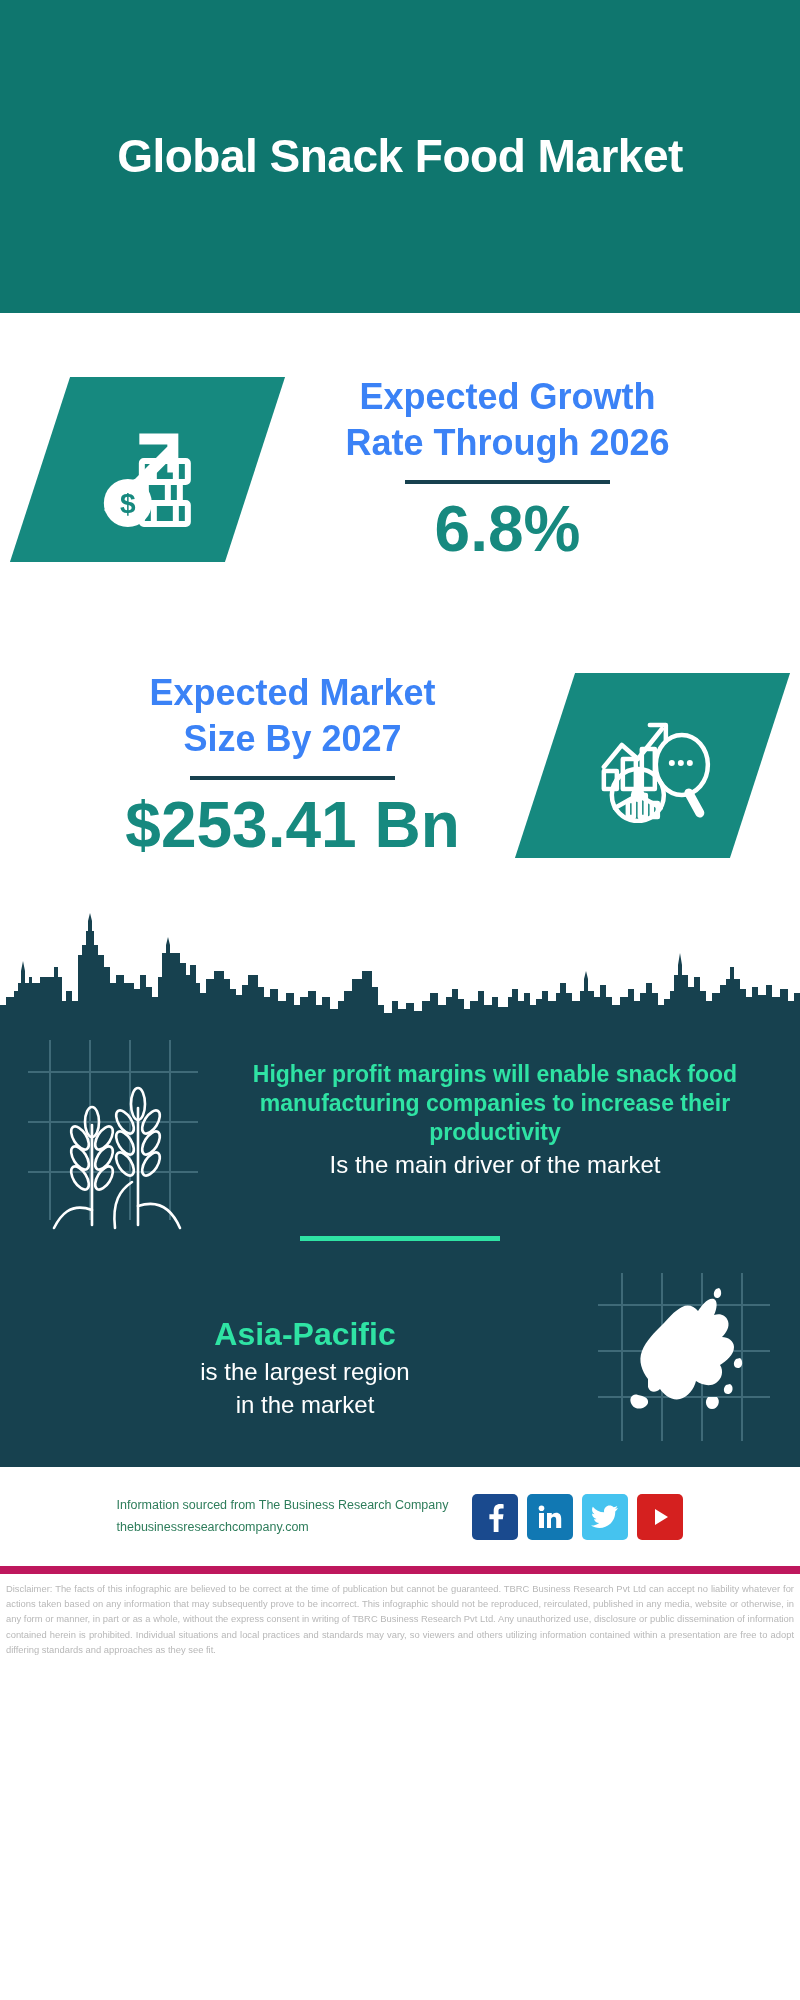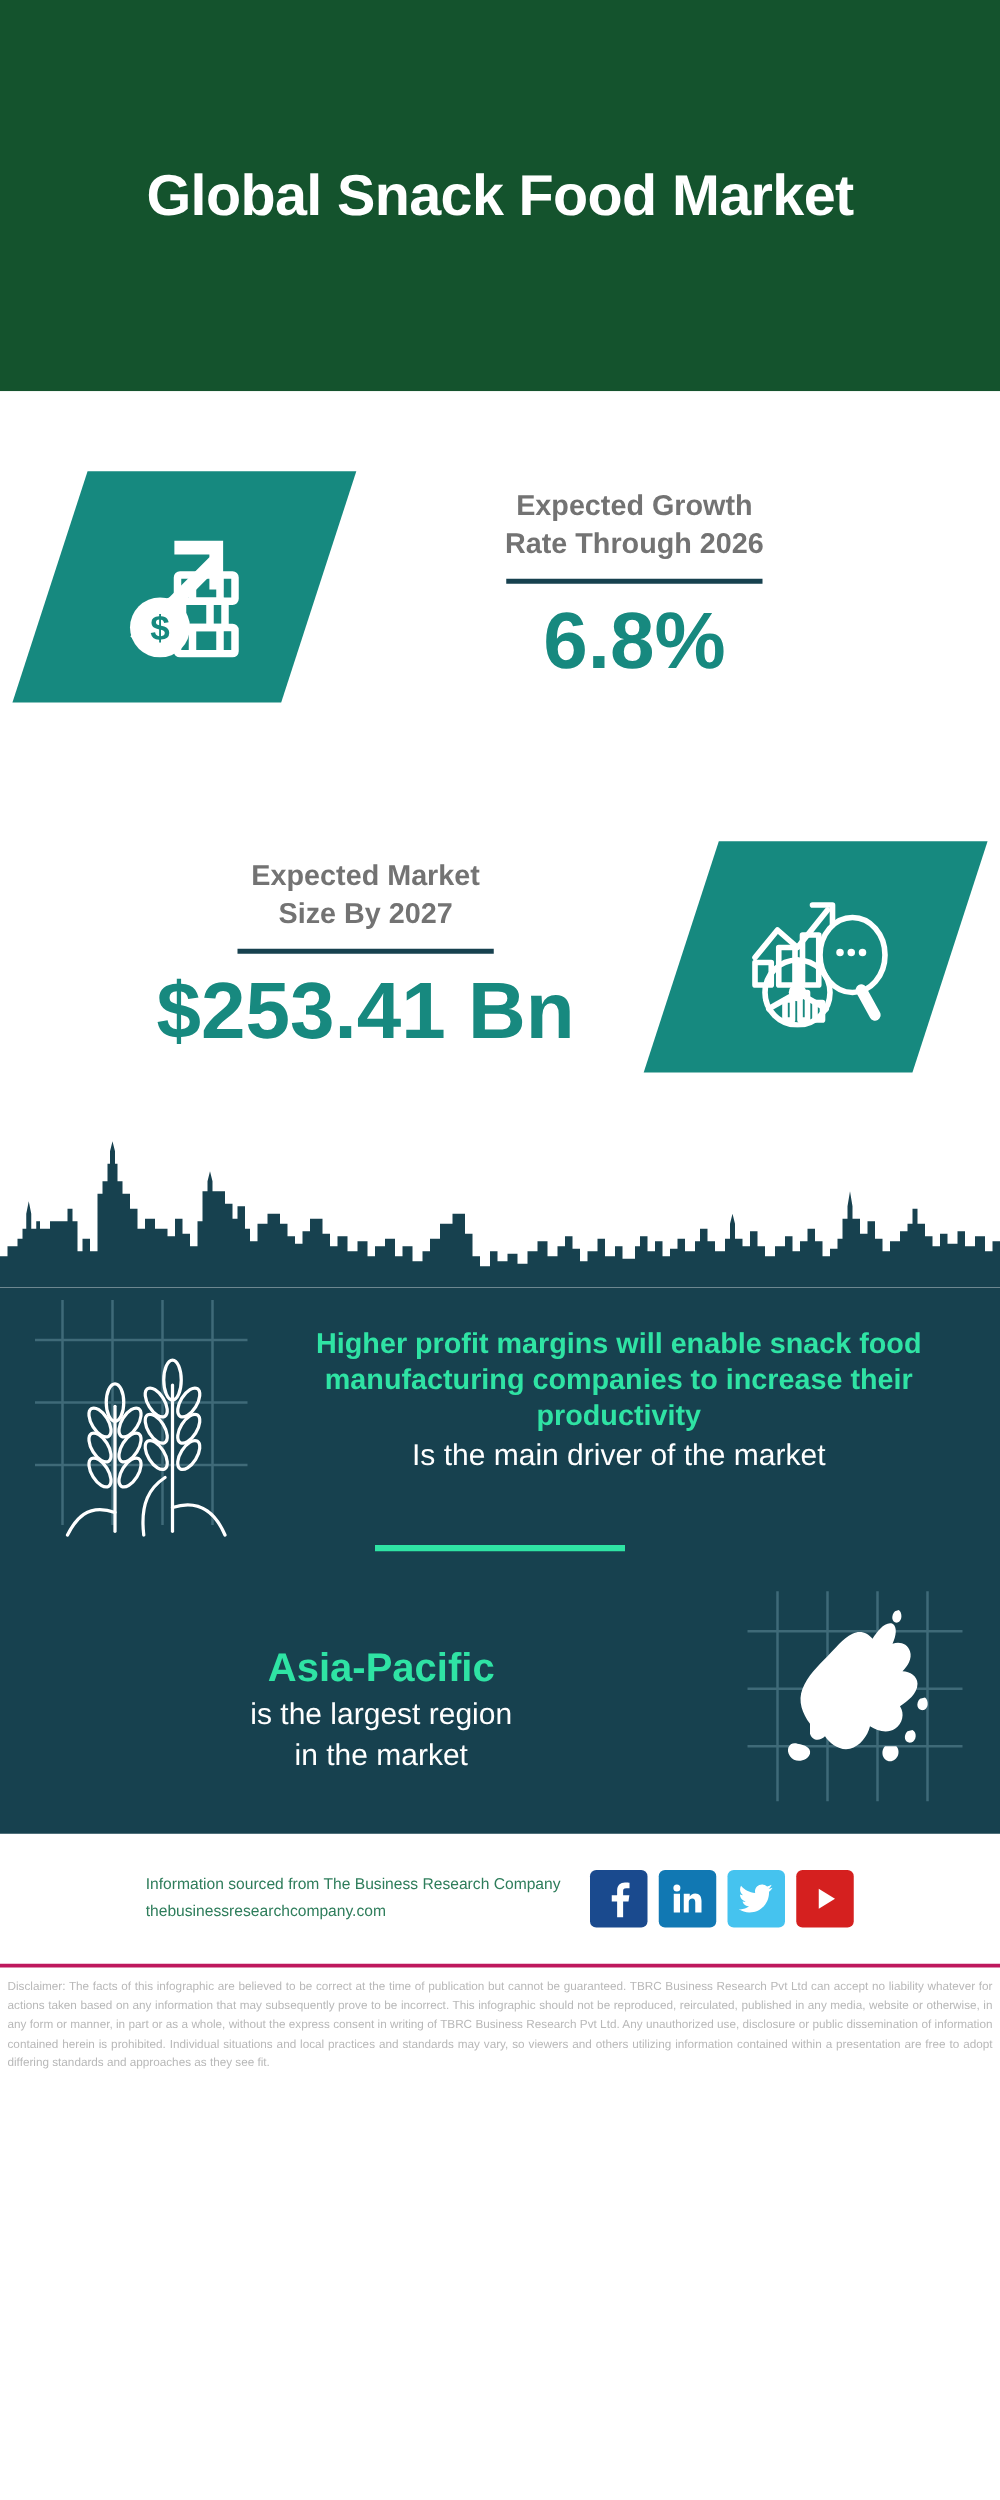--- a/index.html
+++ b/index.html
@@ -8,21 +8,21 @@
     width:800px; height:2000px;
     background:#ffffff;
     font-family:"Liberation Sans", sans-serif;
     overflow:hidden;
     position:relative;
   }
 
   
   .header {
     height:313px;
-    background:#14532d;
+    background:#0f766e;
     display:flex;
     align-items:center;
     justify-content:center;
     padding:0 40px;
   }
   .header-title {
     color:#ffffff;
     font-size:46px;
     font-weight:bold;
     letter-spacing:-0.5px;
@@ -46,22 +46,22 @@
     width:215px; height:185px;
     background:#16897f;
     transform:skewX(-18deg);
     display:flex; align-items:center; justify-content:center;
     flex:0 0 auto;
   }
   .para-badge .glyph { transform:skewX(18deg); display:block; }
 
   .stat-text { flex:1 1 auto; text-align:center; }
   .stat-label {
-    color:#737373;
-    font-size:23px;
+    color:#3b82f6;
+    font-size:36px;
     font-weight:bold;
     line-height:1.28;
   }
   .rule-dark {
     width:205px; height:4px;
     background:#17414f;
     margin:14px auto 10px;
   }
   .stat-value {
     color:#17897f;
@@ -113,21 +113,21 @@
 
   
   .footer {
     background:#ffffff;
     height:107px;
     display:flex;
     align-items:center;
     justify-content:center;
     gap:24px;
     padding:0 26px;
-    border-bottom:3px solid #be185d;
+    border-bottom:8px solid #be185d;
   }
   .footer-text { color:#2e7d5b; font-size:12.5px; line-height:1.75; }
   .social-row { display:flex; gap:9px; }
   .social {
     width:46px; height:46px;
     border-radius:5px;
     display:flex; align-items:center; justify-content:center;
   }
   .s-fb { background:#1a4a8e; }
   .s-li { background:#1178b3; }

